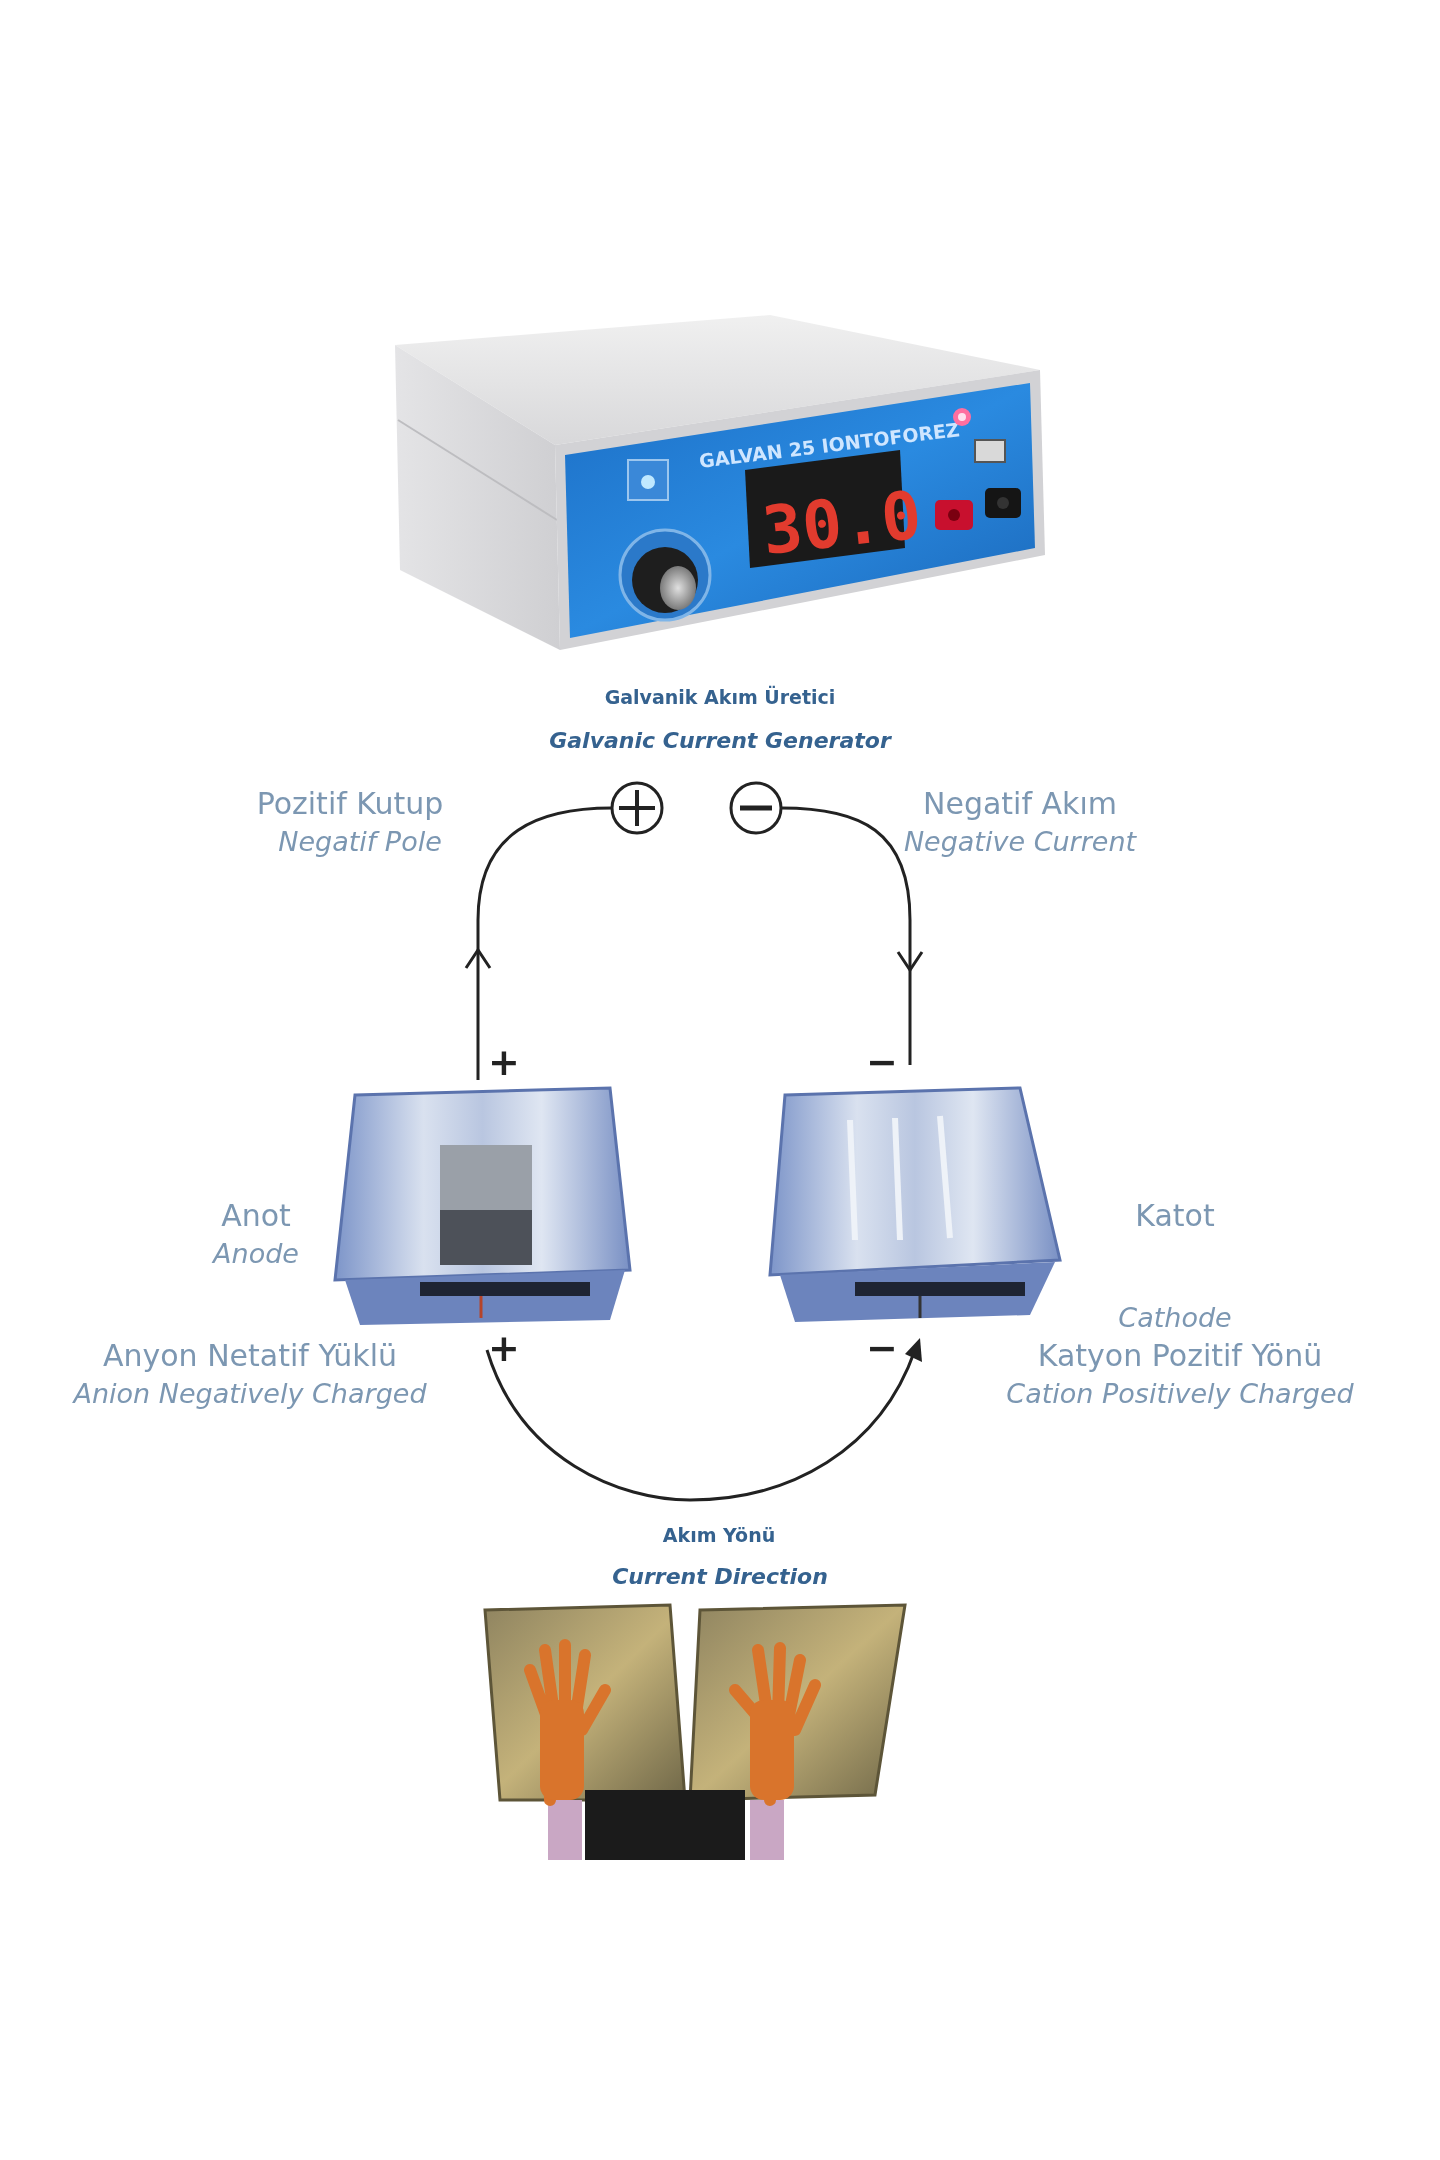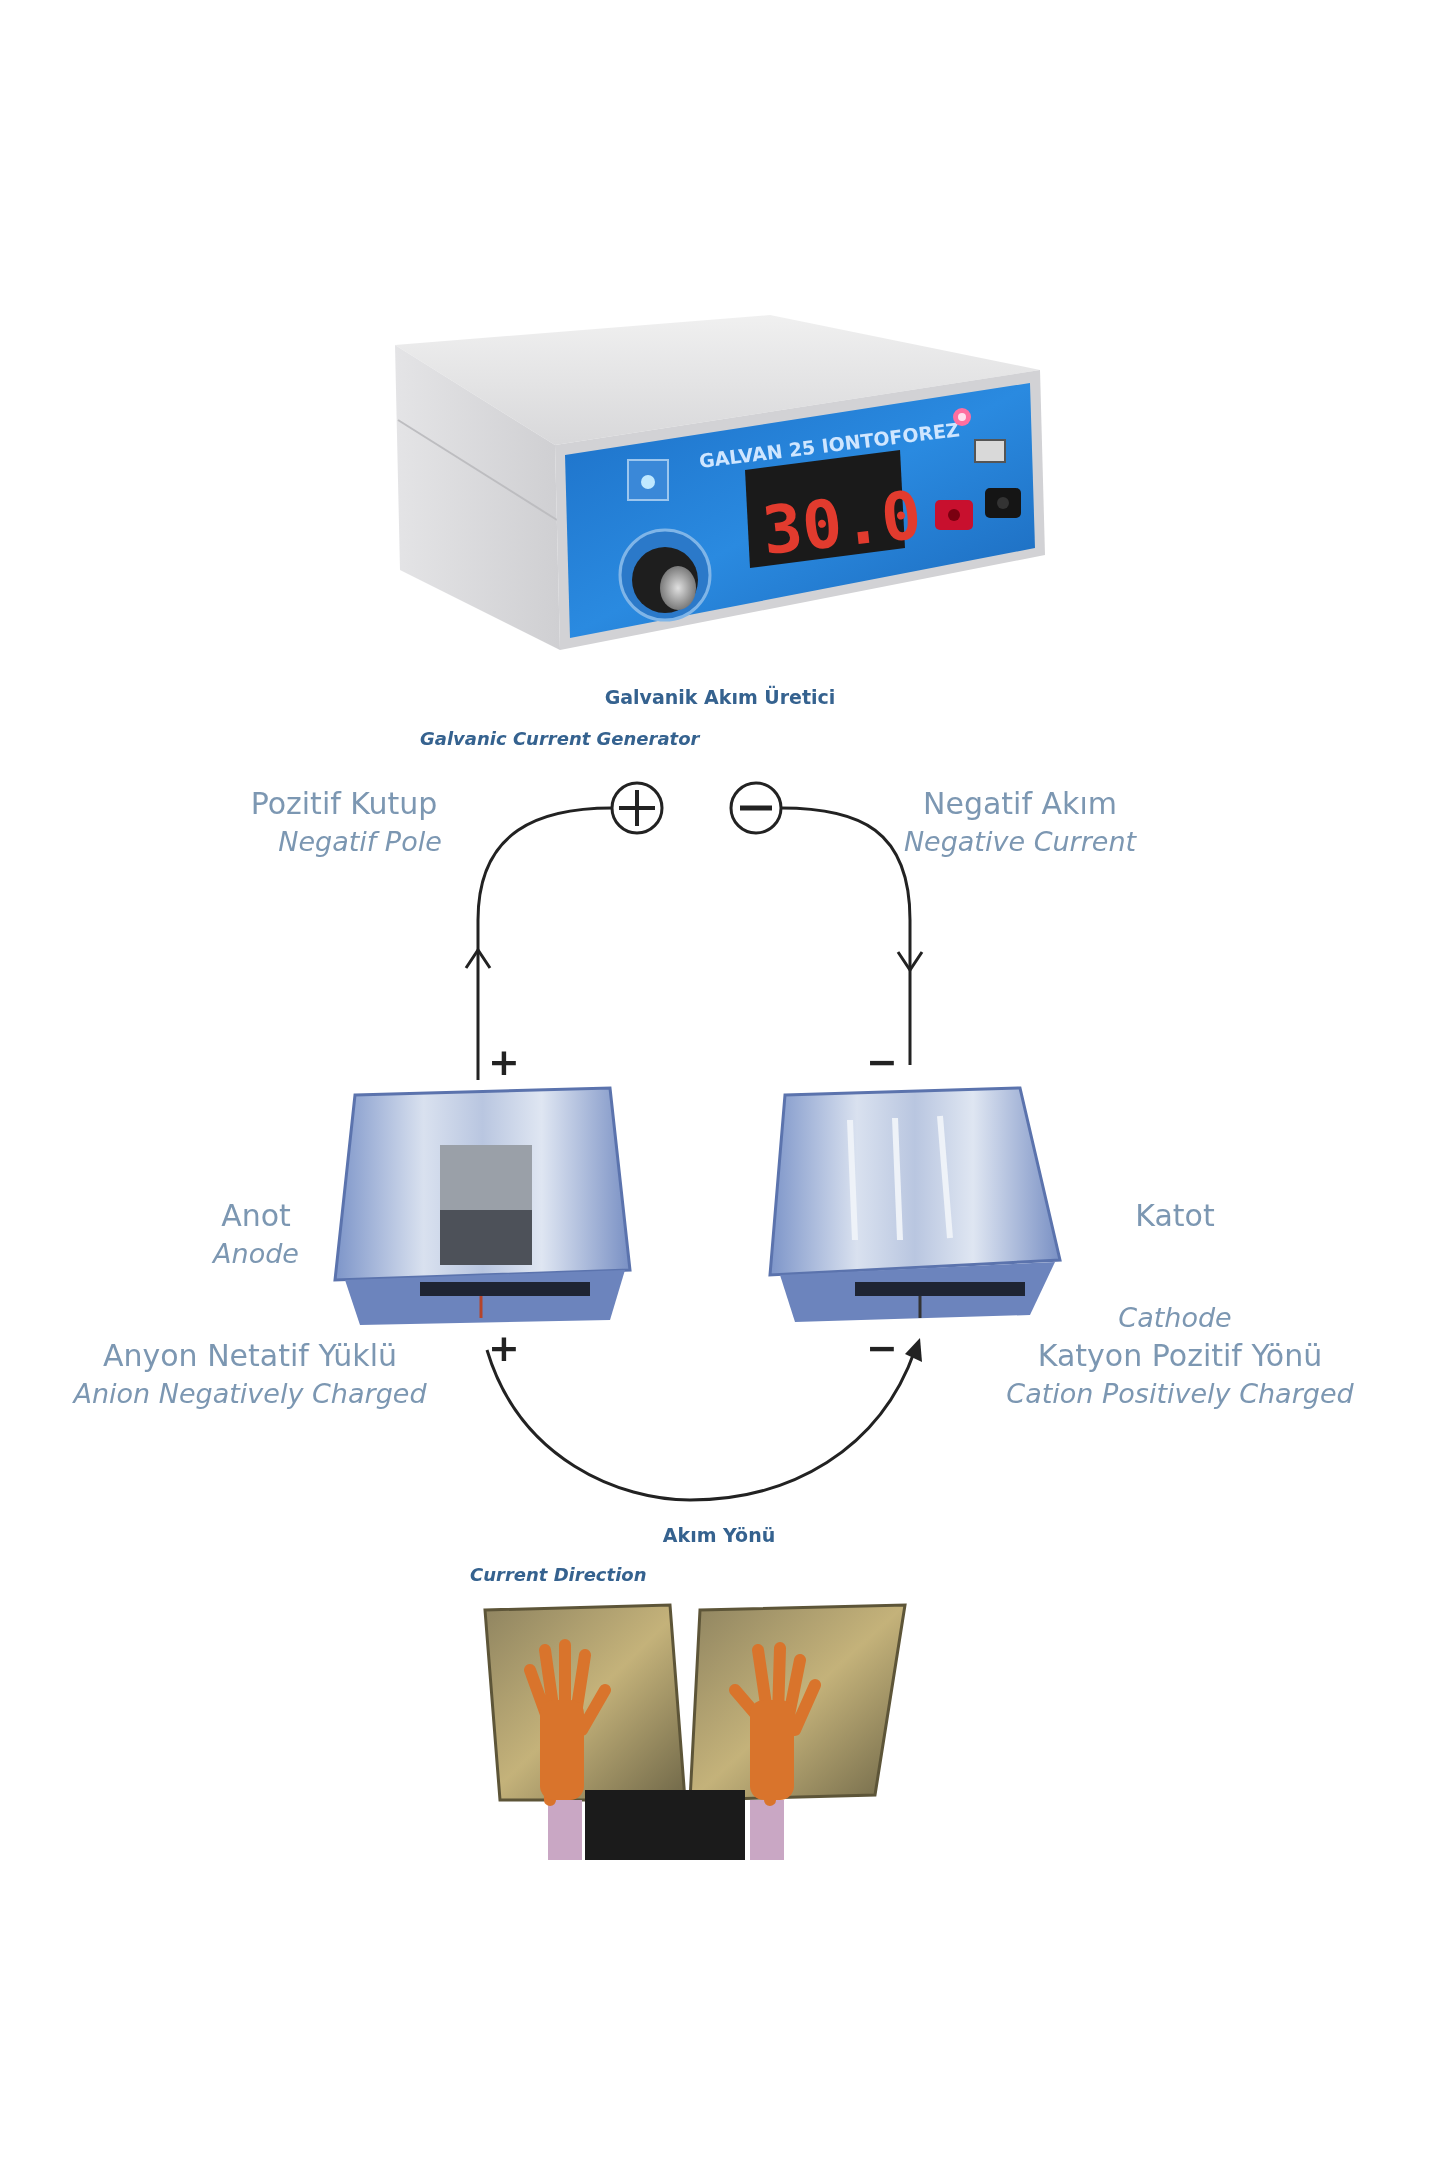--- a/index.html
+++ b/index.html
@@ -1,19 +1,19 @@
 <!DOCTYPE html>
 <html><head>
 <meta charset="utf-8">
 <style>
   html, body { margin:0; padding:0; background:#ffffff; }
   body { width:1440px; height:2160px; position:relative; overflow:hidden; font-family:"DejaVu Sans", sans-serif; }
   .abs { position:absolute; }
   .title-bold { color:#35628f; font-weight:bold; font-size:19px; text-align:center; }
-  .title-italic { color:#35628f; font-weight:bold; font-style:italic; font-size:18px; }
+  .title-italic { color:#35628f; font-weight:bold; font-style:italic; font-size:22px; text-align:center; }
   .lbl { color:#7c97b2; font-size:30px; text-align:center; white-space:nowrap; }
   .lbl-it { color:#7c97b2; font-size:27px; font-style:italic; text-align:center; white-space:nowrap; }
   svg { position:absolute; left:0; top:0; }
   .lcd-text { font-family:"DejaVu Sans Mono", monospace; font-weight:bold; }
 </style>
 </head>
 <body>
 
 <svg width="1440" height="2160" viewBox="0 0 1440 2160">
   <defs>
@@ -128,21 +128,21 @@
     <rect x="750" y="1800" width="34" height="60" fill="#c9a7c4"></rect>
 
     <path d="M550,1800 L548,1720 L530,1670 M555,1720 L545,1650 M565,1718 L565,1645 M575,1720 L585,1655 M582,1730 L605,1690" stroke="#d9742c" stroke-width="12" stroke-linecap="round" fill="none"></path>
     <rect x="540" y="1700" width="44" height="100" rx="14" fill="#d9742c"></rect>
 
     <path d="M770,1800 L772,1720 M765,1725 L735,1690 M768,1718 L758,1650 M778,1716 L780,1648 M788,1720 L800,1660 M795,1730 L815,1685" stroke="#d9742c" stroke-width="12" stroke-linecap="round" fill="none"></path>
     <rect x="750" y="1700" width="44" height="100" rx="14" fill="#d9742c"></rect>
   </g>
 </svg>
 
-<div class="abs lbl" style="left:204px; top:786px; width:280px;">Pozitif Kutup</div>
+<div class="abs lbl" style="left:210px; top:786px; width:280px;">Pozitif Kutup</div>
 <div class="abs lbl-it" style="left:220px; top:826px; width:280px;">Negatif Pole</div>
 <div class="abs lbl" style="left:880px; top:786px; width:280px;">Negatif Akım</div>
 <div class="abs lbl-it" style="left:880px; top:826px; width:280px;">Negative Current</div>
 
 <div class="abs" style="left:488px; top:1040px; font-size:38px; font-weight:bold; color:#222;">+</div>
 <div class="abs" style="left:866px; top:1040px; font-size:38px; font-weight:bold; color:#222;">−</div>
 <div class="abs" style="left:488px; top:1326px; font-size:38px; font-weight:bold; color:#222;">+</div>
 <div class="abs" style="left:866px; top:1326px; font-size:38px; font-weight:bold; color:#222;">−</div>
 
 <div class="abs lbl" style="left:156px; top:1198px; width:200px;">Anot</div>

